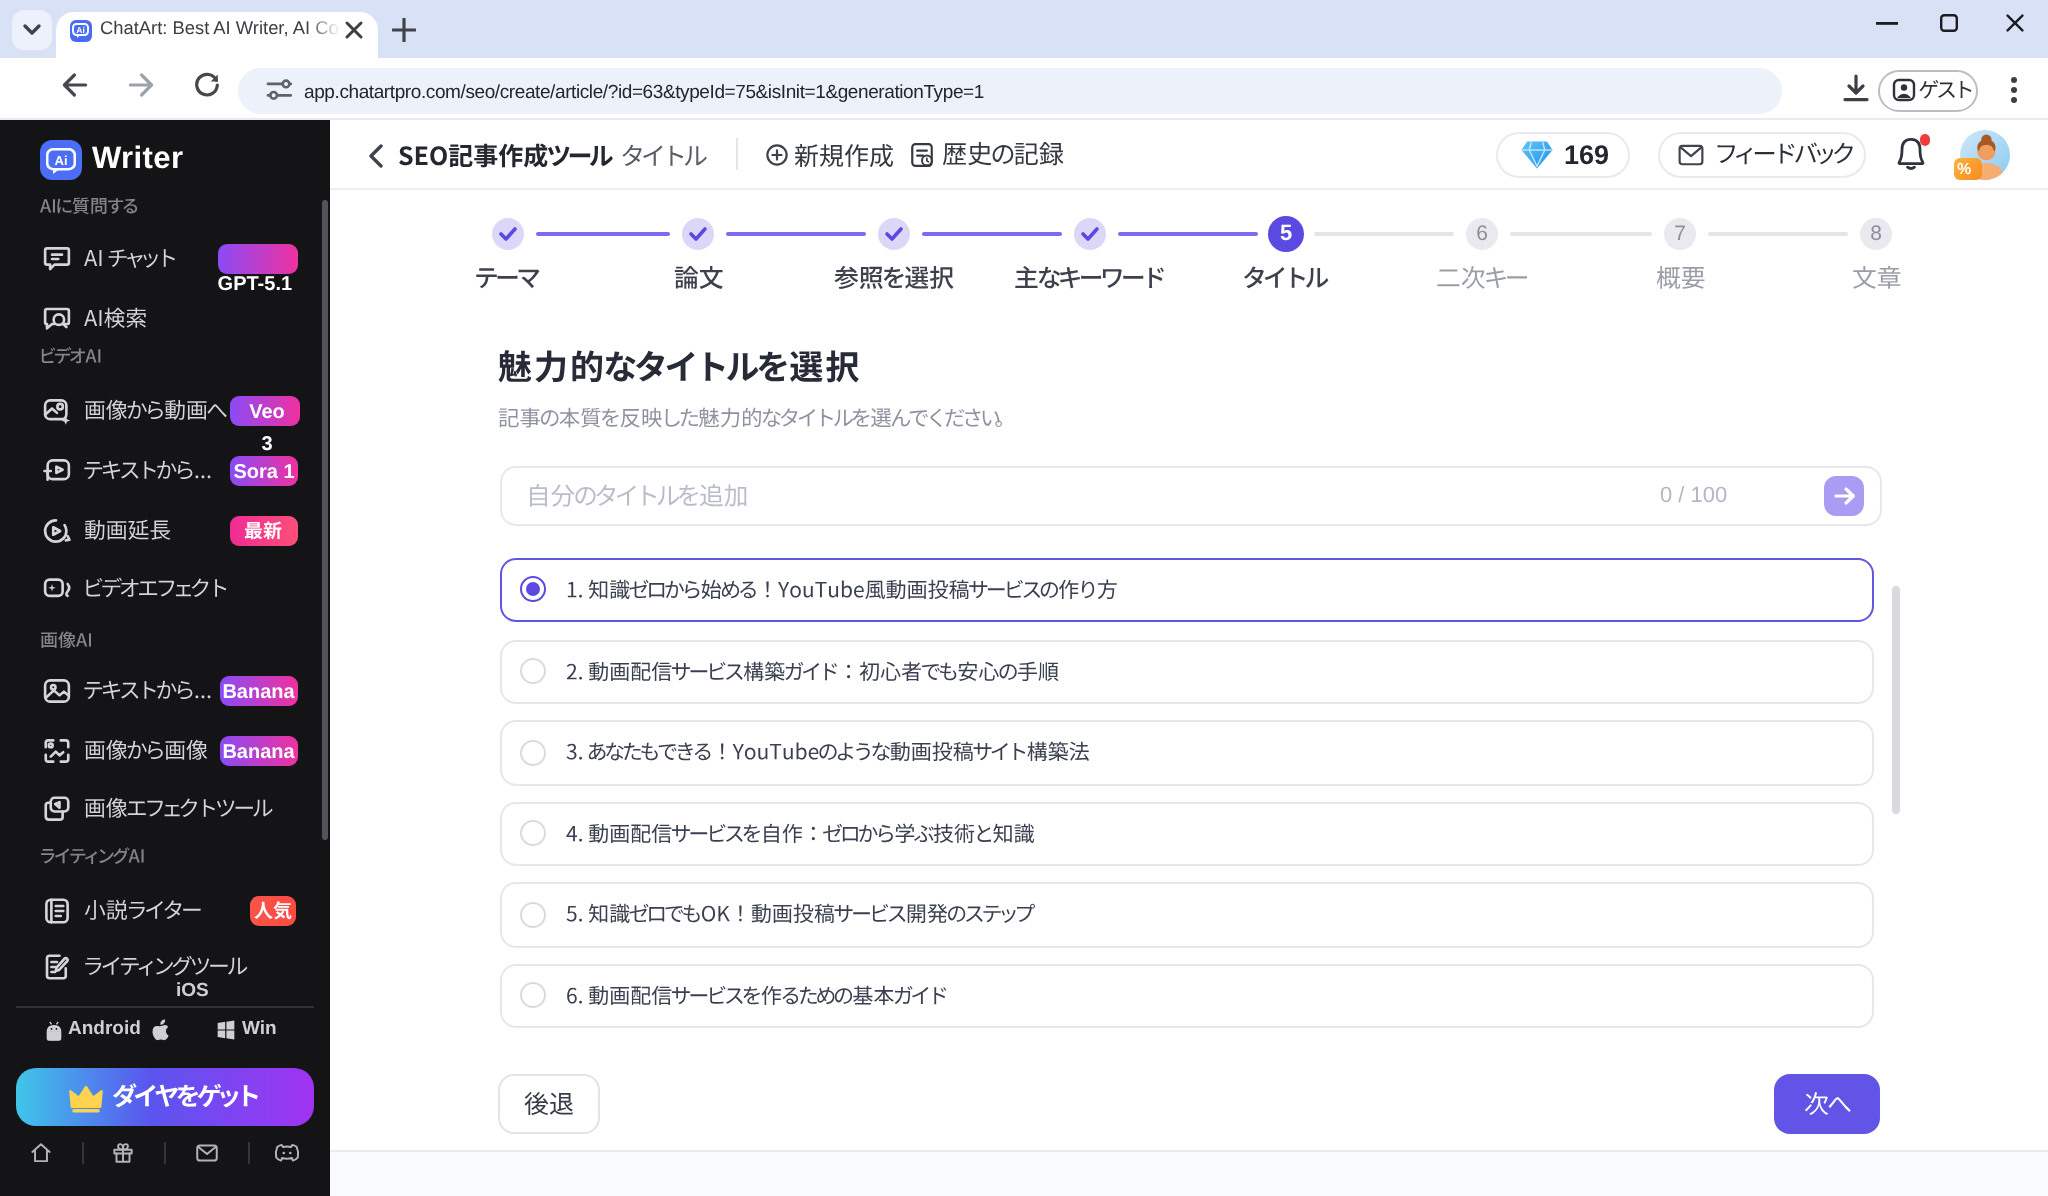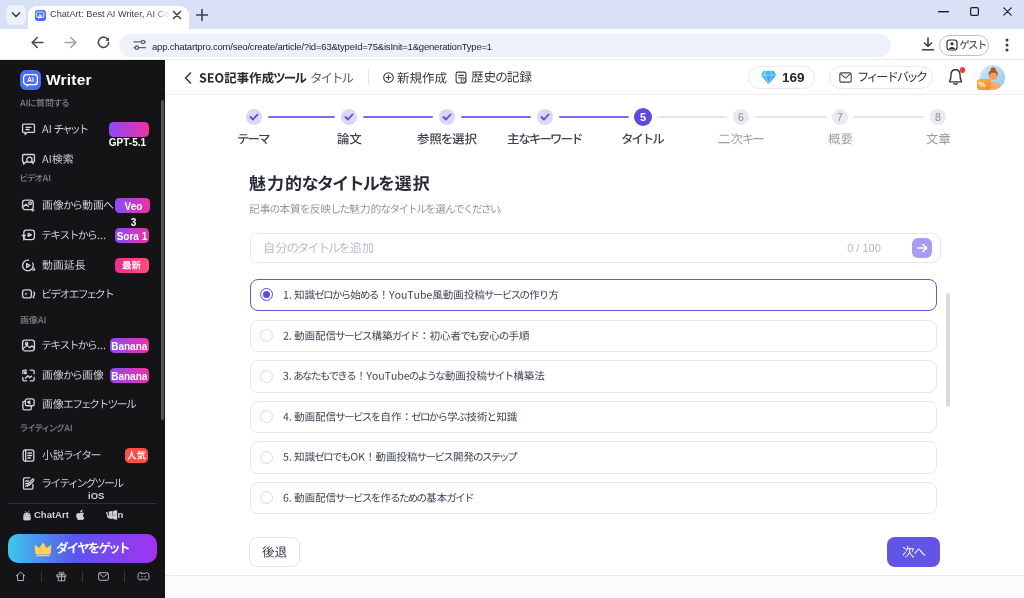--- a/index.html
+++ b/index.html
@@ -547,29 +547,29 @@
       <use href="#g44" x="5690"></use>
       <use href="#g45" x="6540"></use>
     </g>
   </svg>
 <div style="position:absolute;left:8px;top:503px;width:149px;height:1px;background:#303036"></div>
 <svg style="position:absolute;left:22px;top:509.5px" width="10" height="11" viewBox="0 0 24 26">
     <path d="M7 2 L9 5 M17 2 L15 5 M4 14 Q4 6.5 12 6.5 Q20 6.5 20 14 Z M4 15.5 H20 V22 Q20 24 18 24 H6 Q4 24 4 22 Z" fill="#cfd0d5" stroke="#cfd0d5" stroke-width="1.6"></path>
     <circle cx="9" cy="10.5" r="1.1" fill="#141417"></circle>
     <circle cx="15" cy="10.5" r="1.1" fill="#141417"></circle>
   </svg>
-<div style="position:absolute;left:34px;top:509px;font:700 9.5px 'Liberation Sans',sans-serif;color:#cfd0d5">ChatArt</div>
+<div style="position:absolute;left:34px;top:509px;font:700 9.5px 'Liberation Sans',sans-serif;color:#cfd0d5">Android</div>
 <svg style="position:absolute;left:75px;top:508.5px" width="11" height="12" viewBox="0 0 24 26">
     <path d="M16.5 1.5 Q16.7 4 15 5.8 Q13.3 7.6 11.2 7.3 Q11 4.8 12.7 3 Q14.4 1.2 16.5 1.5 Z M11.9 8.6 Q13.5 8.6 15 7.9 Q16.5 7.2 17.8 7.9 Q19.1 8.6 19.8 9.8 Q17 11.5 17.3 14.6 Q17.6 17.7 20.3 18.9 Q19.5 21.2 18 22.9 Q16.5 24.6 15 24 Q13.5 23.4 11.9 23.4 Q10.3 23.4 8.8 24 Q7.3 24.6 5.8 22.9 Q3.2 19.8 2.7 15.8 Q2.2 11.8 4.2 9.9 Q5.7 8.5 7.7 8.5 Q9.2 8.5 10.4 9 Z" fill="#cfd0d5"></path>
   </svg>
 <div style="position:absolute;left:88px;top:490px;font:700 9.5px 'Liberation Sans',sans-serif;color:#cfd0d5">iOS</div>
 <svg style="position:absolute;left:108px;top:509.5px" width="10" height="10" viewBox="0 0 24 24">
     <path d="M2 3.5 L11 2.2 V11.3 L2 11.3 Z M12.5 2 L22 0.7 V11.3 L12.5 11.3 Z M2 12.7 L11 12.7 V21.8 L2 20.5 Z M12.5 12.7 L22 12.7 V23.3 L12.5 22 Z" fill="#cfd0d5"></path>
   </svg>
-<div style="position:absolute;left:106px;top:509px;font:700 9.5px 'Liberation Sans',sans-serif;color:#cfd0d5">Win</div>
+<div style="position:absolute;left:121px;top:509px;font:700 9.5px 'Liberation Sans',sans-serif;color:#cfd0d5">Win</div>
 <div style="position:absolute;left:8px;top:534px;width:149px;height:29px;border-radius:10px;background:linear-gradient(90deg,#3fc6e9,#5a55ef 45%,#a133f3)"></div>
 <svg style="position:absolute;left:34px;top:542px" width="18" height="15" viewBox="0 0 24 21">
     <path d="M2 16 L1 5 L7 9.5 L12 2 L17 9.5 L23 5 L22 16 Z" fill="#ffd34d" stroke="#ffd34d" stroke-width="1.5" stroke-linejoin="round"></path>
     <rect x="2.5" y="17.5" width="19" height="2.5" rx="1" fill="#ffd34d"></rect>
   </svg>
 <svg style="position:absolute;left:56.5px;top:541.4px;overflow:visible;" width="72.6" height="14.7">
     <g fill="#fff" transform="translate(0,11.59) scale(0.01260,-0.01260)">
       <use href="#g62" x="-80"></use>
       <use href="#g63" x="760"></use>
       <use href="#g64" x="1600"></use>
@@ -856,21 +856,21 @@
       <use href="#g85" x="1920"></use>
       <use href="#g56" x="2760"></use>
       <use href="#g55" x="3600"></use>
       <use href="#g2" x="4440"></use>
       <use href="#g45" x="5280"></use>
       <use href="#g123" x="6120"></use>
       <use href="#g142" x="7040"></use>
       <use href="#g143" x="8040"></use>
     </g>
   </svg>
-<div style="position:absolute;left:830px;top:241.5px;width:68px;text-align:center;font:11px 'Liberation Sans',sans-serif;color:#b4b8c4">0 / 100</div>
+<div style="position:absolute;left:830px;top:241.5px;width:68px;text-align:left;font:11px 'Liberation Sans',sans-serif;color:#b4b8c4">0 / 100</div>
 <div style="position:absolute;left:912px;top:238px;width:20px;height:20px;border-radius:6px;background:#aa9cf4"></div>
 <svg style="position:absolute;left:916.5px;top:243px" width="11" height="10">
     <path d="M1 5 H9.5 M6 1.5 L9.7 5 L6 8.5" stroke="#fff" stroke-width="1.6" fill="none" stroke-linecap="round" stroke-linejoin="round"></path>
   </svg>
 <div style="position:absolute;left:250px;top:278.5px;width:687px;height:32.5px;border-radius:8px;border:1.5px solid #6156e4;box-sizing:border-box;background:#fff"></div>
 <div style="position:absolute;left:259.5px;top:288.2px;width:13px;height:13px;border-radius:50%;border:1.6px solid #5a4ae2;box-sizing:border-box"></div>
 <div style="position:absolute;left:262.5px;top:291.2px;width:7px;height:7px;border-radius:50%;background:#5a4ae2"></div>
 <svg style="position:absolute;left:282.5px;top:288.9px;overflow:visible;" width="275.9" height="12.3">
     <g fill="#3a4050" transform="translate(0,9.66) scale(0.01050,-0.01050)">
       <use href="#g144" x="0"></use>

